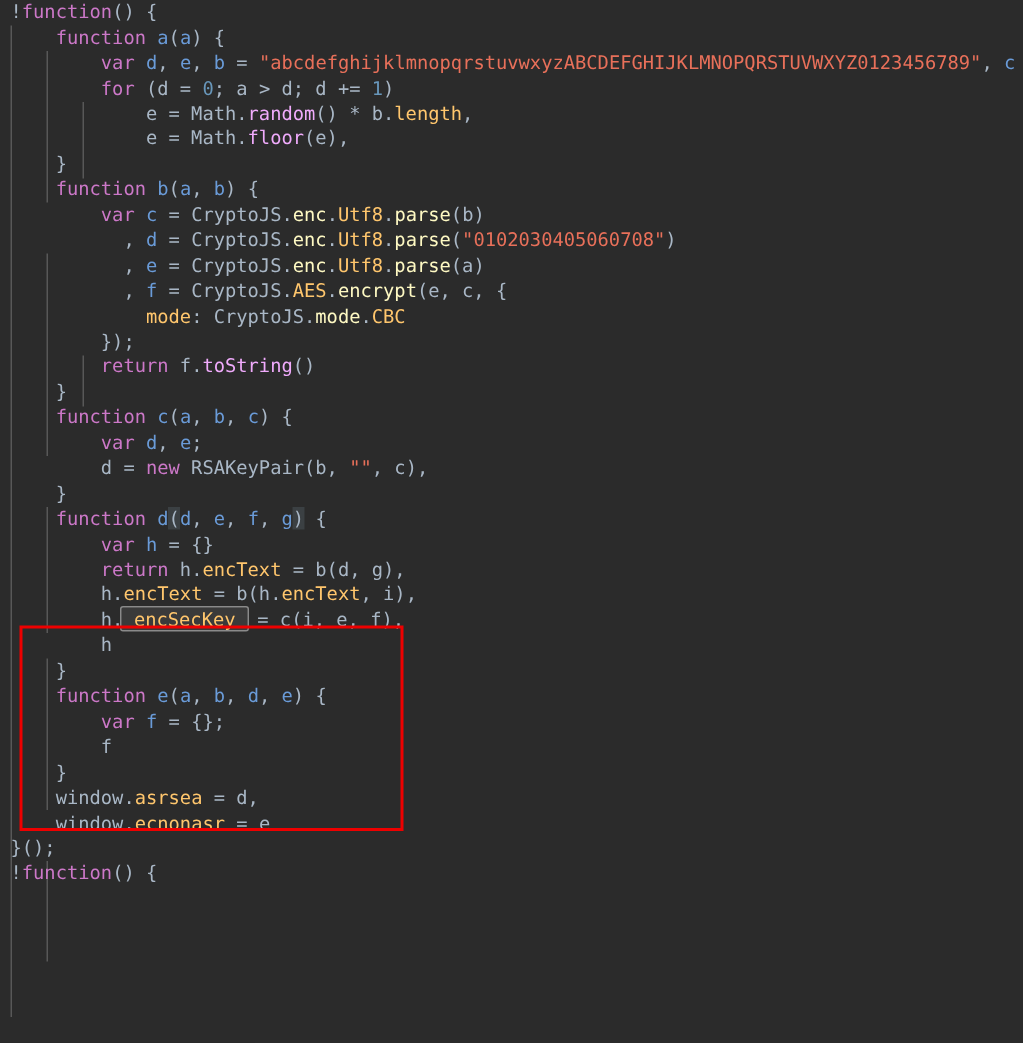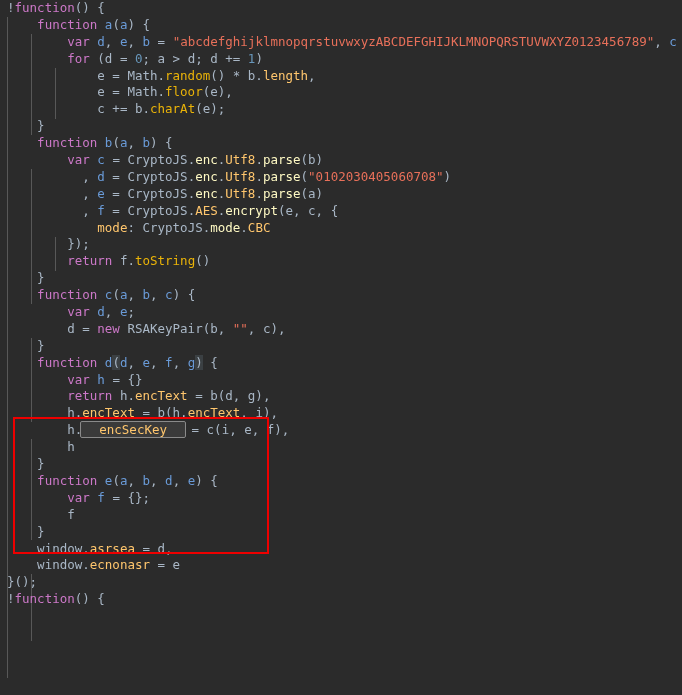--- a/index.html
+++ b/index.html
@@ -42,21 +42,21 @@
     color: #a9b7c6;
     padding-left: 7px;
     letter-spacing: 0px;
   }            
   .kwp     { color: #cc78c8; }            
   .ident   { color: #a9b7c6; }            
   .param   { color: #6a9bd8; }            
   .str     { color: #e8705a; }            
   .num     { color: #6897bb; }            
   .fld     { color: #ffc66d; }            
-  .fn      { color: #eab308; }            
+  .fn      { color: #f0abfc; }            
   .orange  { color: #fef9c3; }
 
   
   .guide {
     position: absolute;
     top: 0;
     width: 1px;
     background: #585858;
   }
 
@@ -66,21 +66,21 @@
     border: 2px solid #ee0000;
     box-sizing: border-box;
     pointer-events: none;
     background: transparent;
   }
 
   
   .occ-box {
     outline: 1px solid #8a8a8a;
     background: #3a3a3a;
-    padding: 0 18px;
+    padding: 0 8px;
     margin: 0 -1px;
     border-radius: 1px;
   }
   
   .brace-hl {
     background: #3b4043;
   }
 </style>
 </head>
 <body>
@@ -103,21 +103,20 @@
     <div class="line"><span class="ident">    </span><span class="kwp">function</span><span class="ident"> </span><span class="param">a</span><span class="ident">(</span><span class="param">a</span><span class="ident">) {</span></div>
 
     <div class="line"><span class="ident">        </span><span class="kwp">var</span><span class="ident"> </span><span class="param">d</span><span class="ident">, </span><span class="param">e</span><span class="ident">, </span><span class="param">b</span><span class="ident"> = </span><span class="str">"abcdefghijklmnopqrstuvwxyzABCDEFGHIJKLMNOPQRSTUVWXYZ0123456789"</span><span class="ident">, </span><span class="param">c</span><span class="ident"> = </span></div>
 
     <div class="line"><span class="ident">        </span><span class="kwp">for</span><span class="ident"> (d = </span><span class="num">0</span><span class="ident">; a &gt; d; d += </span><span class="num">1</span><span class="ident">)</span></div>
 
     <div class="line"><span class="ident">            e = Math.</span><span class="fn">random</span><span class="ident">() * b.</span><span class="fld">length</span><span class="ident">,</span></div>
 
     <div class="line"><span class="ident">            e = Math.</span><span class="fn">floor</span><span class="ident">(e),</span></div>
 
-    <div class="line"><span class="ident">            c += b.</span><span class="fn">charAt</span><span class="ident">(e);</span></div>
 
 
     <div class="line"><span class="ident">    }</span></div>
 
     <div class="line"><span class="ident">    </span><span class="kwp">function</span><span class="ident"> </span><span class="param">b</span><span class="ident">(</span><span class="param">a</span><span class="ident">, </span><span class="param">b</span><span class="ident">) {</span></div>
 
     <div class="line"><span class="ident">        </span><span class="kwp">var</span><span class="ident"> </span><span class="param">c</span><span class="ident"> = CryptoJS.</span><span class="orange">enc</span><span class="ident">.</span><span class="fld">Utf8</span><span class="ident">.</span><span class="orange">parse</span><span class="ident">(b)</span></div>
 
     <div class="line"><span class="ident">          , </span><span class="param">d</span><span class="ident"> = CryptoJS.</span><span class="orange">enc</span><span class="ident">.</span><span class="fld">Utf8</span><span class="ident">.</span><span class="orange">parse</span><span class="ident">(</span><span class="str">"0102030405060708"</span><span class="ident">)</span></div>
 

